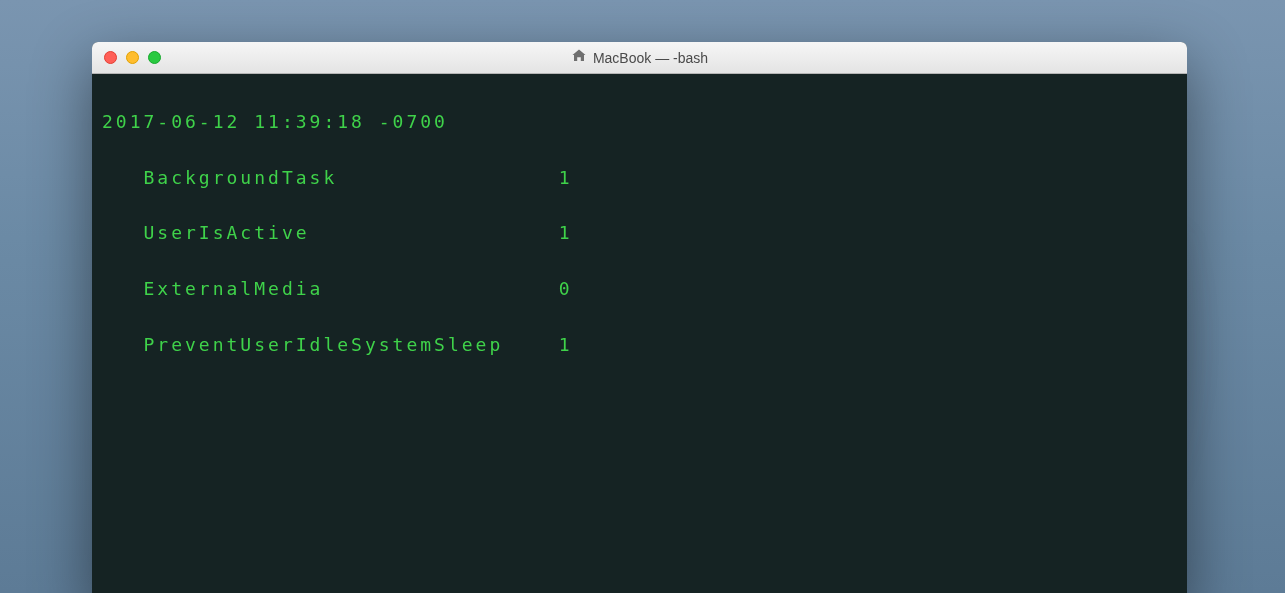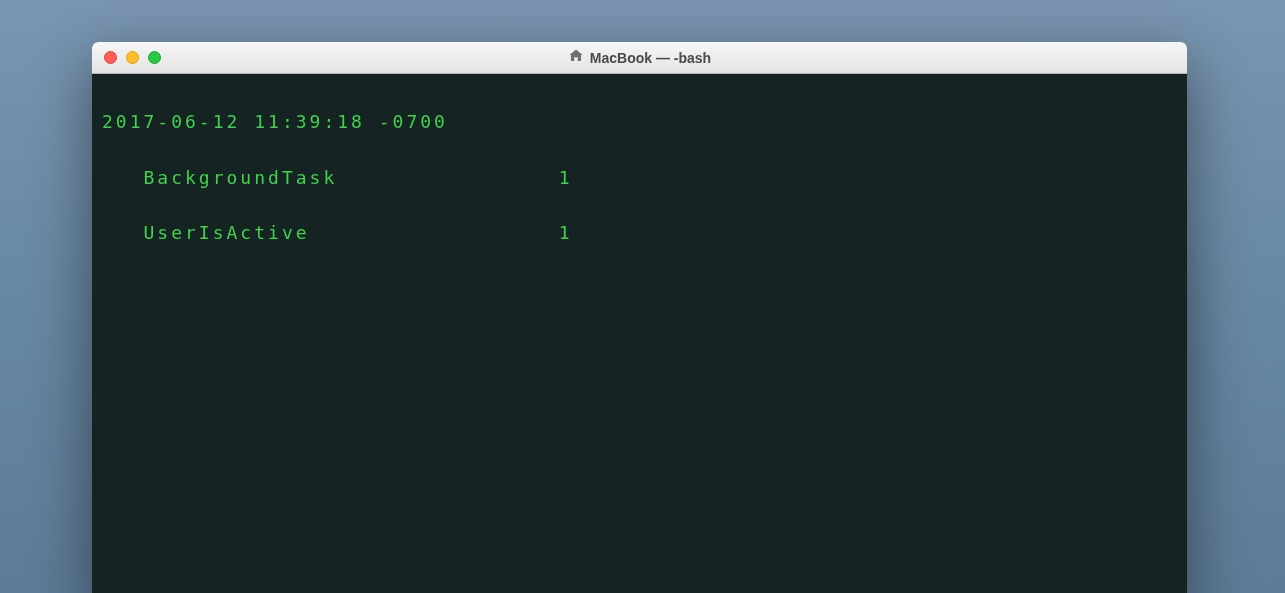--- a/index.html
+++ b/index.html
@@ -59,21 +59,20 @@
     justify-content: center;
     align-items: center;
     gap: 6px;
     pointer-events: none;
   }
   .title-wrap svg { width: 16px; height: 16px; }
   .title-text {
     font-family: -apple-system, "Helvetica Neue", sans-serif;
     font-size: 14px;
     color: #4a4a4a;
-    font-weight: bold;
   }
   .term {
     background: #152323;
     padding: 6px 10px 10px 10px;
     font-size: 18px;
     line-height: 1.55;
     color: #3fd24a;
     letter-spacing: 3px;
     height: calc(100% - 32px);
     overflow: hidden;
@@ -104,20 +103,22 @@
           </svg>
       </span>
       <span class="title-text">MacBook — -bash</span>
     </div>
   </div>
 
   <div class="term">
 <div class="row">2017-06-12 11:39:18 -0700</div>
 <div class="row"><span>   <span>BackgroundTask</span></span>                <span>1</span></div>
 <div class="row"><span>   <span>UserIsActive</span></span>                  <span>1</span></div>
+<div class="row"><span>   <span>ExternalMedia</span></span>                 <span>0</span></div>
+<div class="row"><span>   <span>PreventUserIdleSystemSleep</span></span>    <span>1</span></div>
 
 
 
 
 
   </div>
 
 </div>
 
 </body></html>

